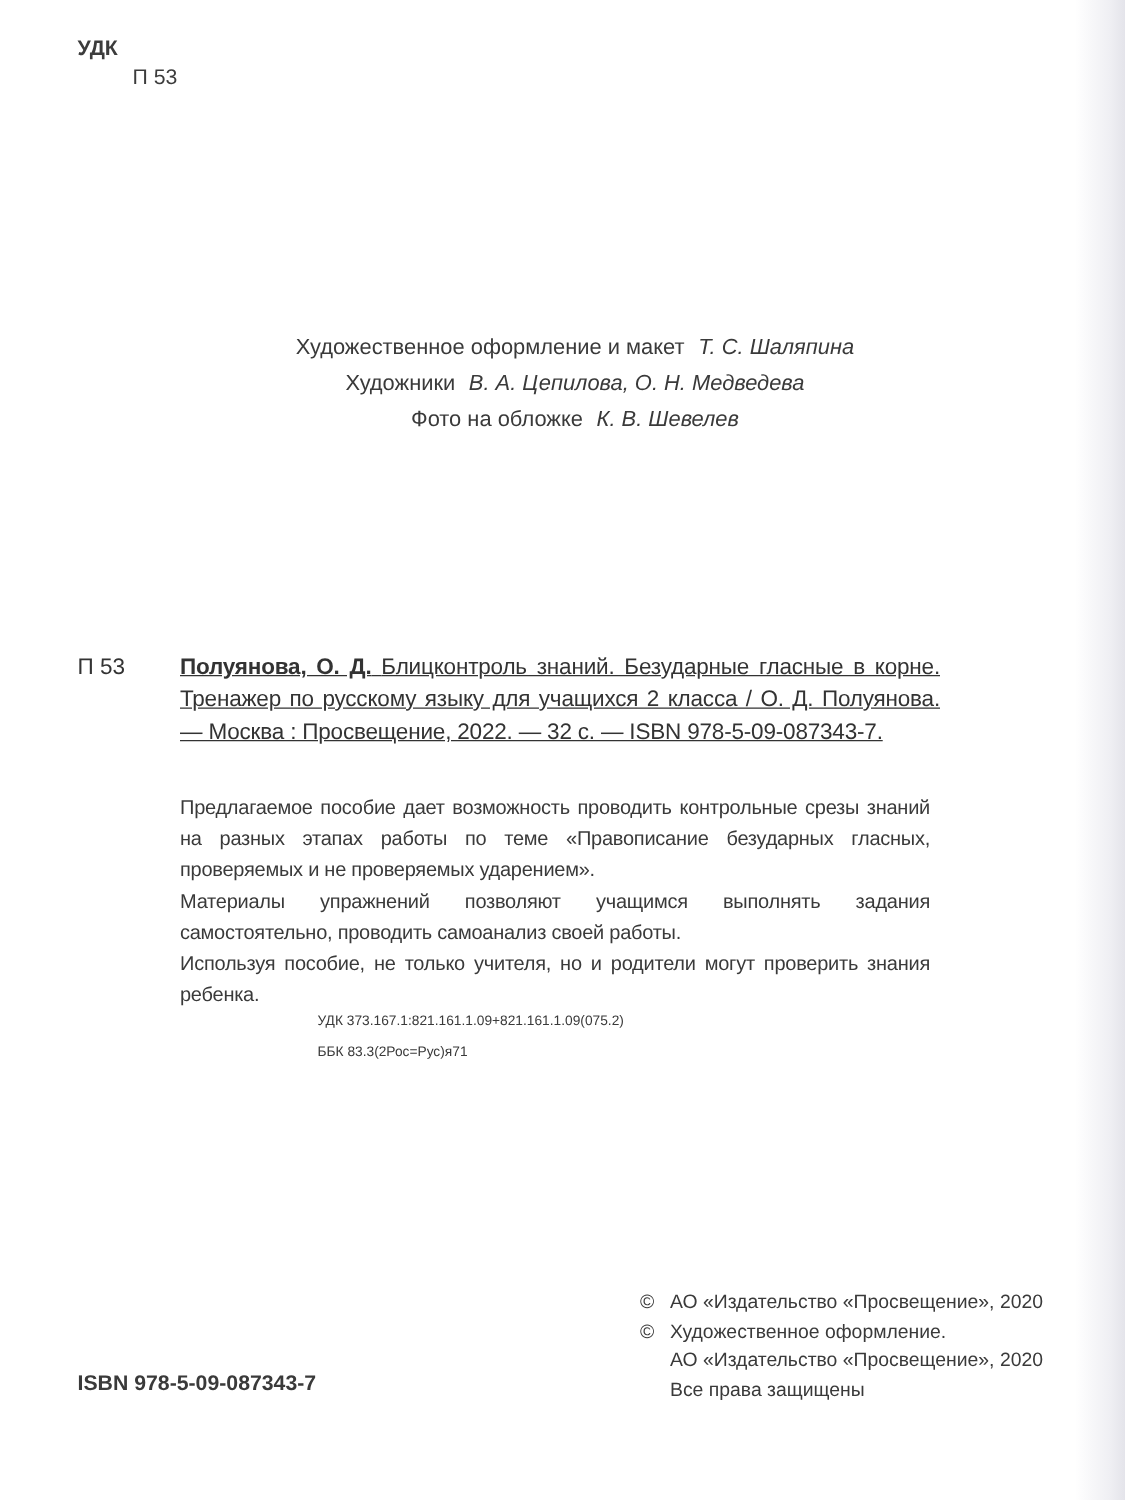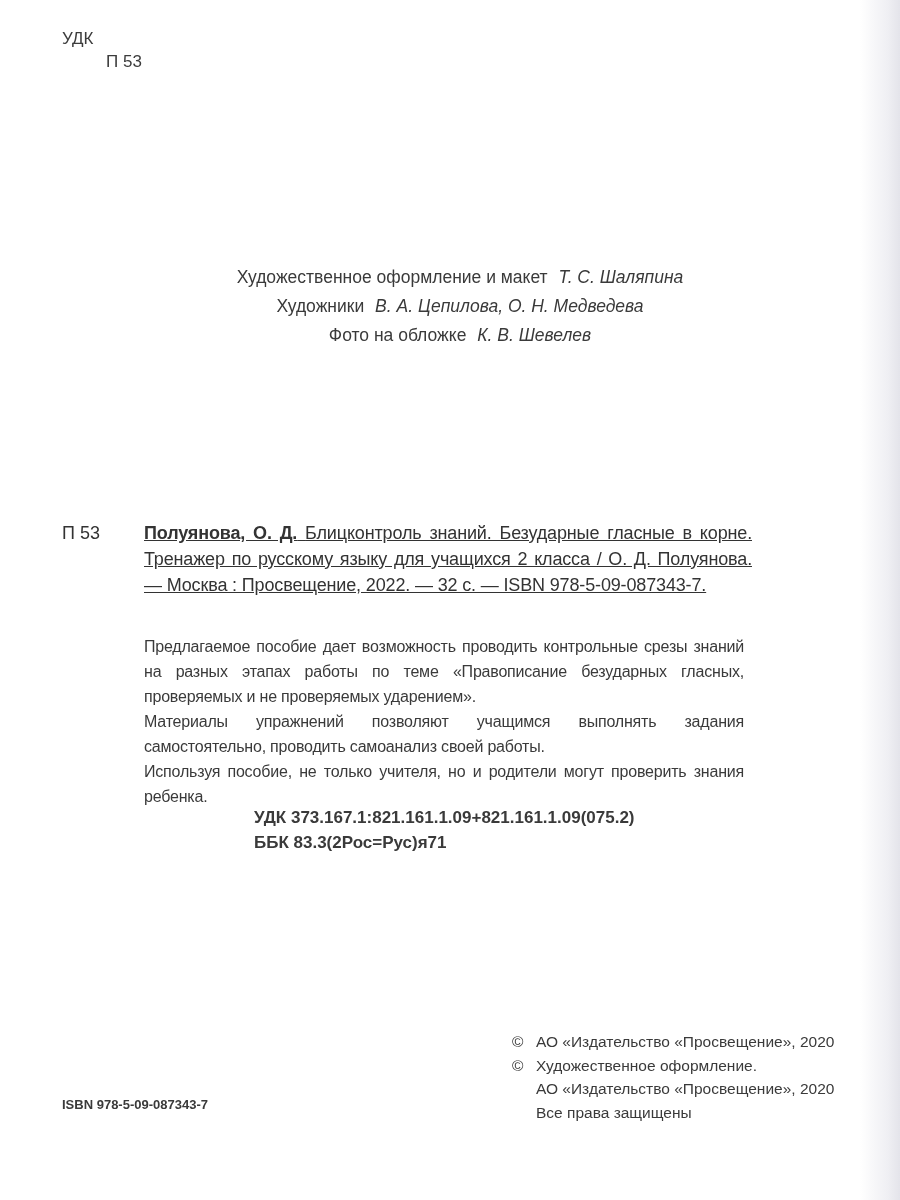--- a/index.html
+++ b/index.html
@@ -32,20 +32,21 @@
       line-height: 23px;
       color: #3c3c3c;
     }
     .code-row {
       display: flex;
       white-space: nowrap;
     }
     .code-label {
       width: 44px;
       display: inline-block;
+      font-weight: bold;
     }
     .code-indent {
       padding-left: 44px;
     }
     .credits {
       position: absolute;
       left: 0;
       top: 263px;
       width: 920px;
       text-align: center;
@@ -98,23 +99,23 @@
     }
     .annotation p {
       margin: 0;
       text-indent: 0;
       text-align: justify;
     }
     .bottom-codes {
       position: absolute;
       left: 254px;
       top: 805px;
-      font-size: 17px;
+      font-size: 11px;
       line-height: 25px;
-      font-weight: bold;
+      font-weight: normal;
       color: #3a3a3a;
       white-space: nowrap;
     }
     .copyright {
       position: absolute;
       left: 512px;
       top: 1030px;
       font-size: 15.5px;
       line-height: 23.5px;
       color: #3a3a3a;
@@ -124,21 +125,21 @@
       display: flex;
     }
     .copyright-symbol {
       width: 24px;
       flex: none;
     }
     .isbn-bottom {
       position: absolute;
       left: 62px;
       top: 1097px;
-      font-size: 13px;
+      font-size: 17px;
       font-weight: bold;
       color: #3a3a3a;
       white-space: nowrap;
     }
   </style>
 </head>
 <body>
 
 <div class="page-shadow"></div>
 

